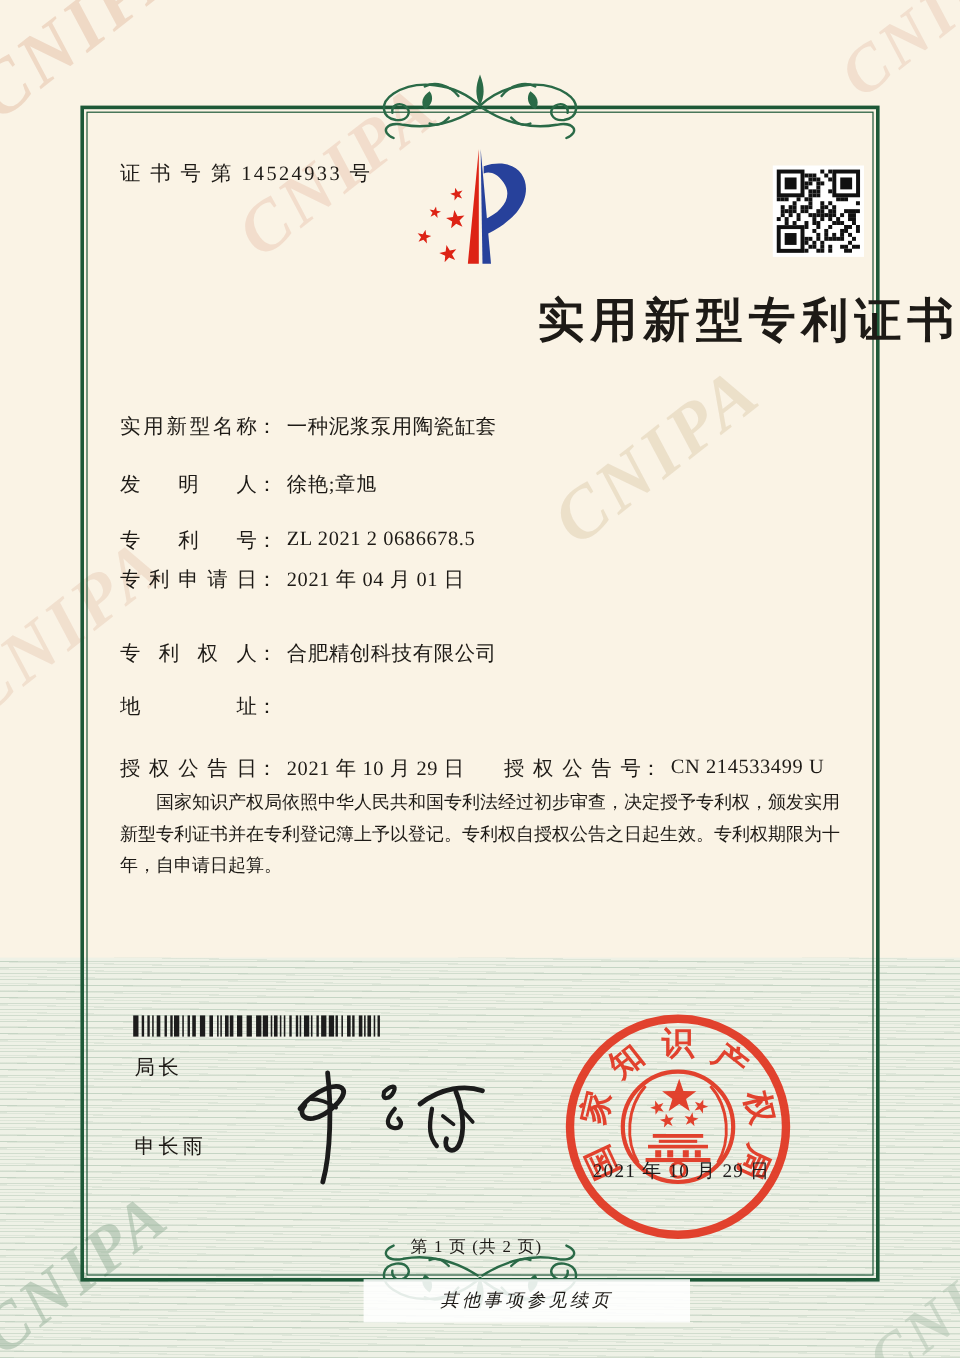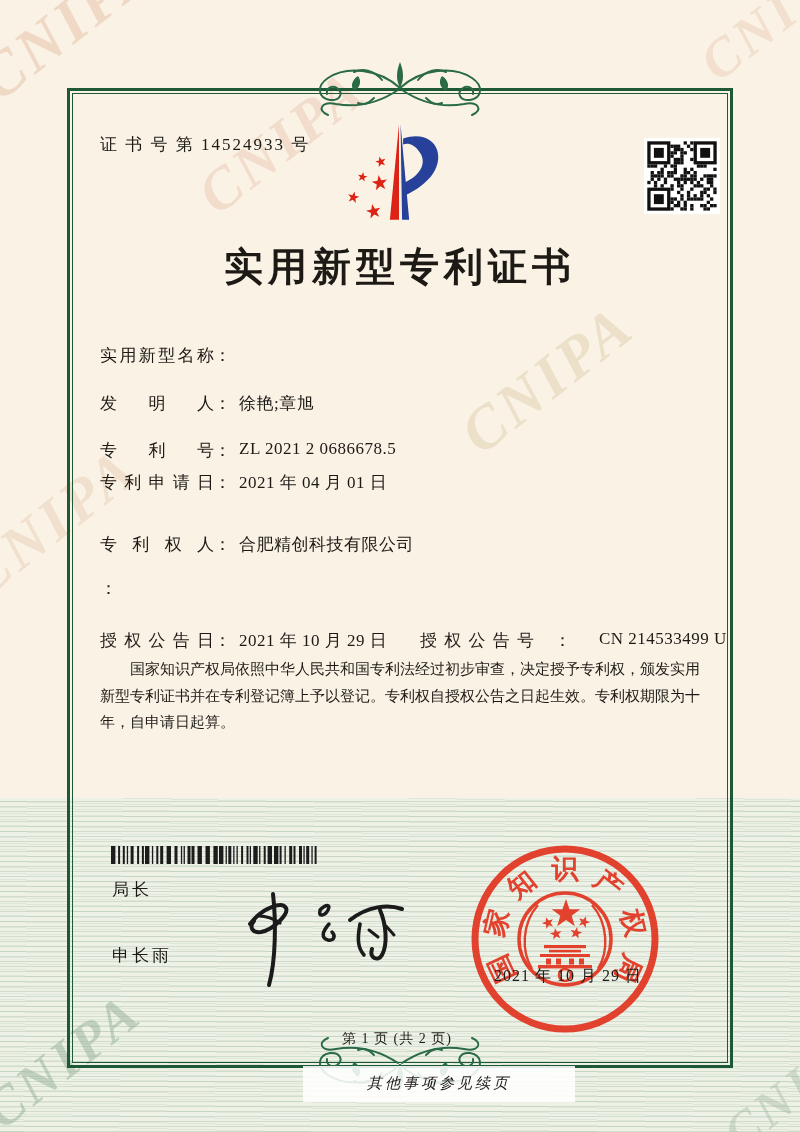--- a/index.html
+++ b/index.html
@@ -20,28 +20,28 @@
   .frame-outer{left:67px;top:88px;width:660px;height:974px;
     border:3px solid #1d5837;z-index:2;}
   .frame-inner{position:absolute;left:2px;top:2px;right:2px;bottom:2px;
     border:1px solid #1d5837;}
   .ornament{z-index:3;pointer-events:none;}
   
   .content{z-index:4;}
   .certno{left:100px;top:133px;font-size:17px;letter-spacing:2px;text-align:right;}
   .logo{left:332px;top:118px;}
   .qr{left:644px;top:138px;background:#fff;}
-  .title{left:0;top:240px;width:800px;text-align:center;font-size:39px;
+  .title{left:0;top:240px;width:800px;text-align:right;font-size:39px;
          font-weight:bold;letter-spacing:5px;}
   .frow{left:100px;font-size:17px;display:flex;justify-content:space-between;}
   .flabel{width:114px;text-align:justify;text-align-last:justify;flex:none;}
   .fcolon{flex:none;margin-right:8px;}
   .fvalue{letter-spacing:.5px;}
   .addr-val{width:462px;line-height:1.45;}
-  .grant2{left:420px;gap:20px;}
+  .grant2{left:420px;}
   .paras{left:100px;top:656px;width:602px;font-size:15px;line-height:1.78;}
   .paras p{margin:0;text-indent:2em;}
   .barcode{left:110px;top:846px;}
   .post{left:112px;top:878px;font-size:17px;letter-spacing:3px;}
   .pname{left:112px;top:944px;font-size:17px;letter-spacing:3px;}
   .sig{left:228px;top:882px;z-index:5;}
   .seal{left:465px;top:839px;z-index:4;opacity:.92;}
   .sealdate{left:494px;top:966px;font-size:16px;letter-spacing:1px;z-index:6;color:#1c1c1c;}
   .pageinfo{left:67px;top:1030px;width:660px;text-align:center;font-size:14px;letter-spacing:1px;}
   .contbox{left:303px;top:1066px;width:272px;height:36px;background:rgba(255,255,255,.88);z-index:3;}
@@ -268,20 +268,21 @@
         <rect x="62.7" y="69.3" width="3.3" height="3.3"></rect>
       </g>
   </g>
 </svg>
 
 <div class="abs content title">实用新型专利证书</div>
 
 <div class="abs content frow" style="top:344px;">
   <span class="flabel">实用新型名称</span>
     <span class="fcolon">：</span>
+    <span class="fvalue">一种泥浆泵用陶瓷缸套</span>
 </div>
 <div class="abs content frow" style="top:392px;">
   <span class="flabel">发明人</span>
     <span class="fcolon">：</span>
     <span class="fvalue">徐艳;章旭</span>
 </div>
 <div class="abs content frow" style="top:439px;">
   <span class="flabel">专利号</span>
     <span class="fcolon">：</span>
     <span class="fvalue">ZL 2021 2 0686678.5</span>
@@ -290,20 +291,21 @@
   <span class="flabel">专利申请日</span>
     <span class="fcolon">：</span>
     <span class="fvalue">2021 年 04 月 01 日</span>
 </div>
 <div class="abs content frow" style="top:533px;">
   <span class="flabel">专利权人</span>
     <span class="fcolon">：</span>
     <span class="fvalue">合肥精创科技有限公司</span>
 </div>
 <div class="abs content frow" style="top:577px;">
+  <span class="flabel">地址</span>
     <span class="fcolon">：</span>
 </div>
 <div class="abs content frow" style="top:629px;">
   <span class="flabel">授权公告日</span>
     <span class="fcolon">：</span>
     <span class="fvalue">2021 年 10 月 29 日</span>
 </div>
 <div class="abs content frow grant2" style="top:629px;">
   <span class="flabel">授权公告号</span>
     <span class="fcolon">：</span>

